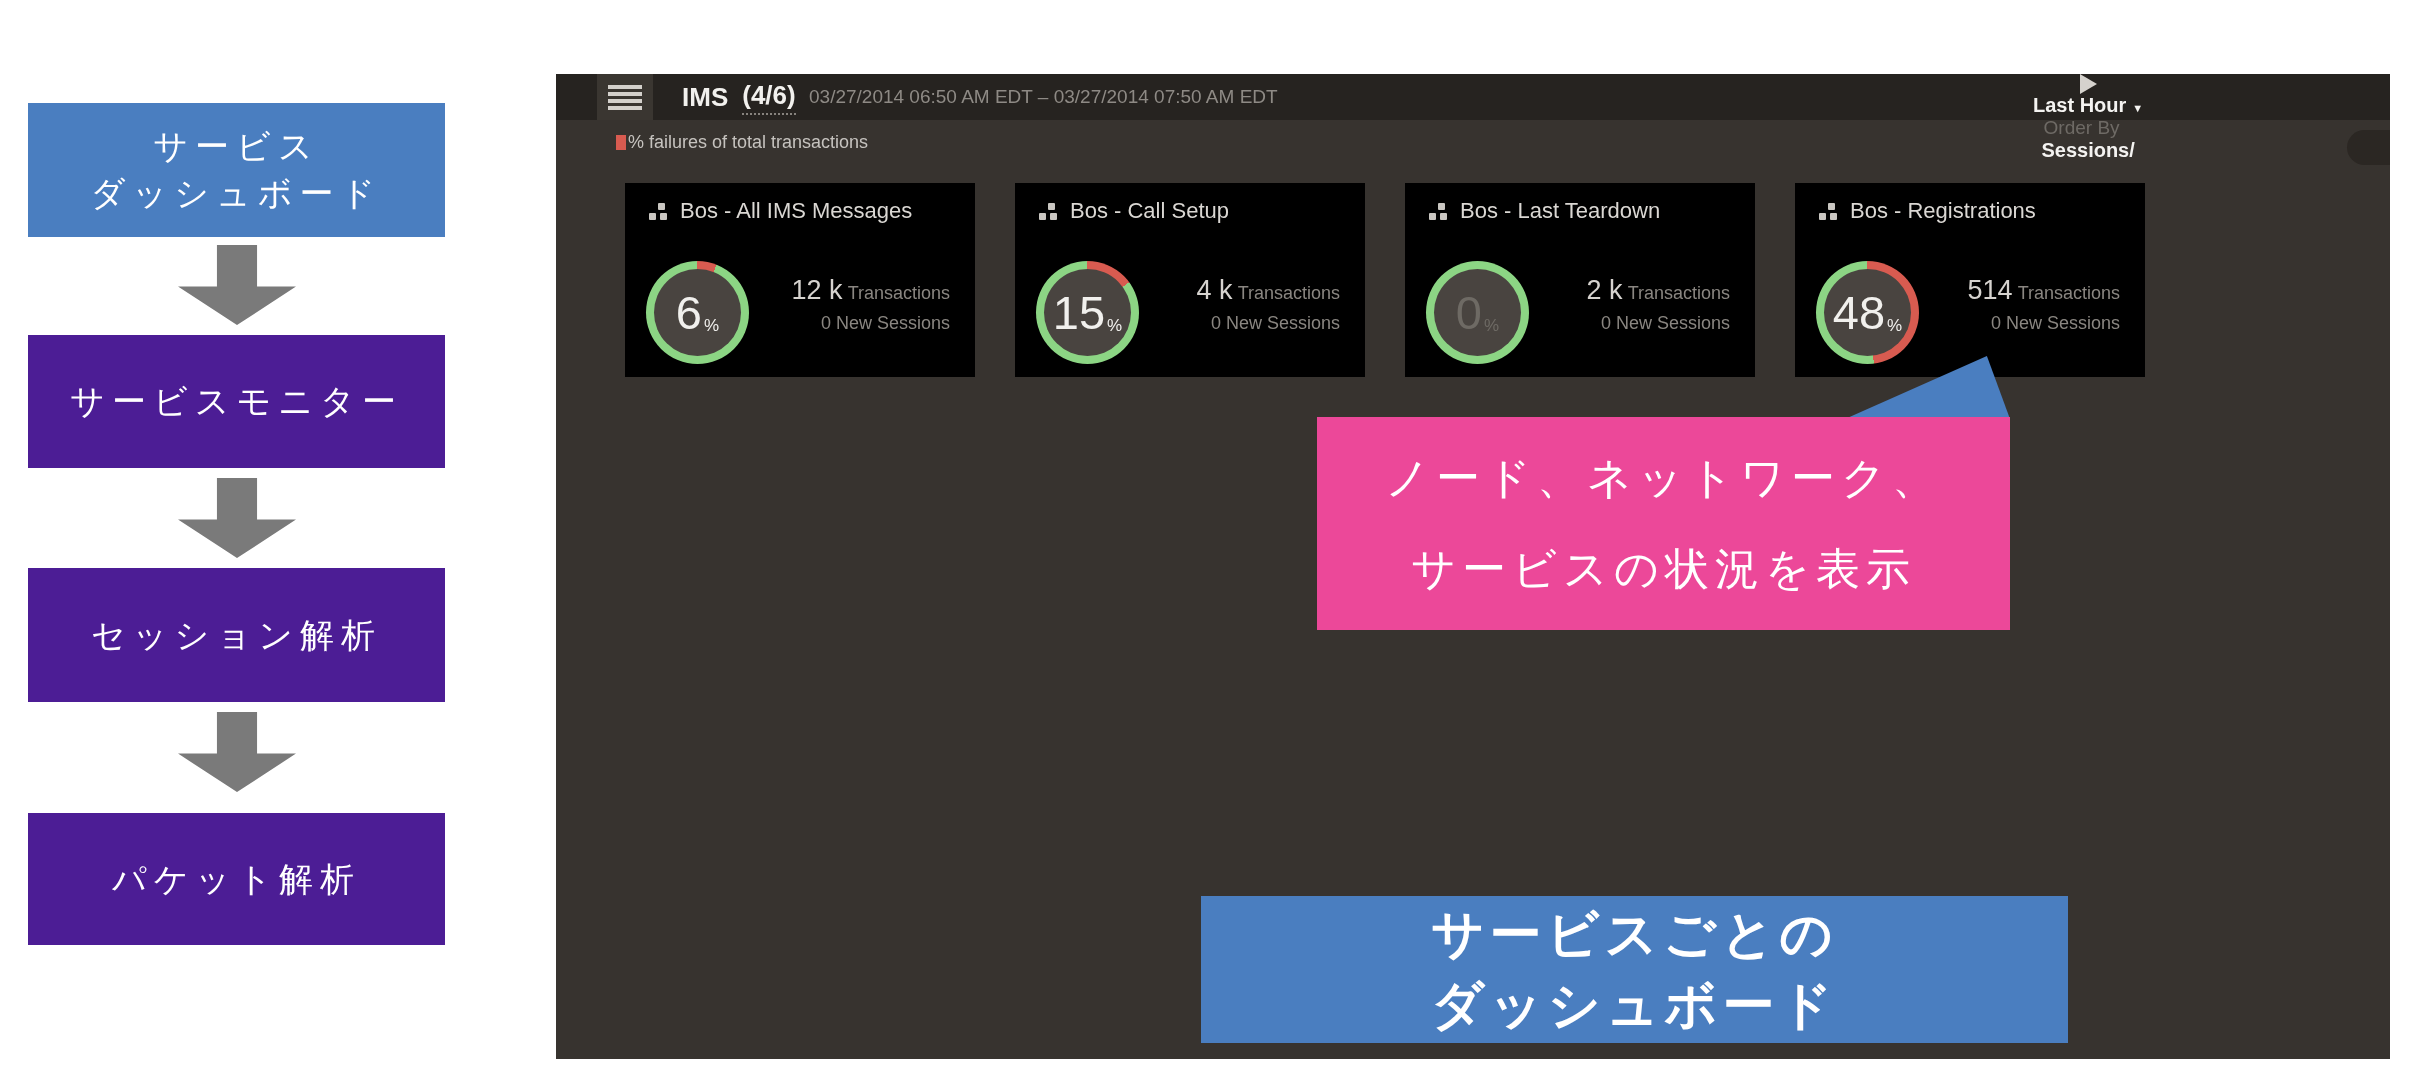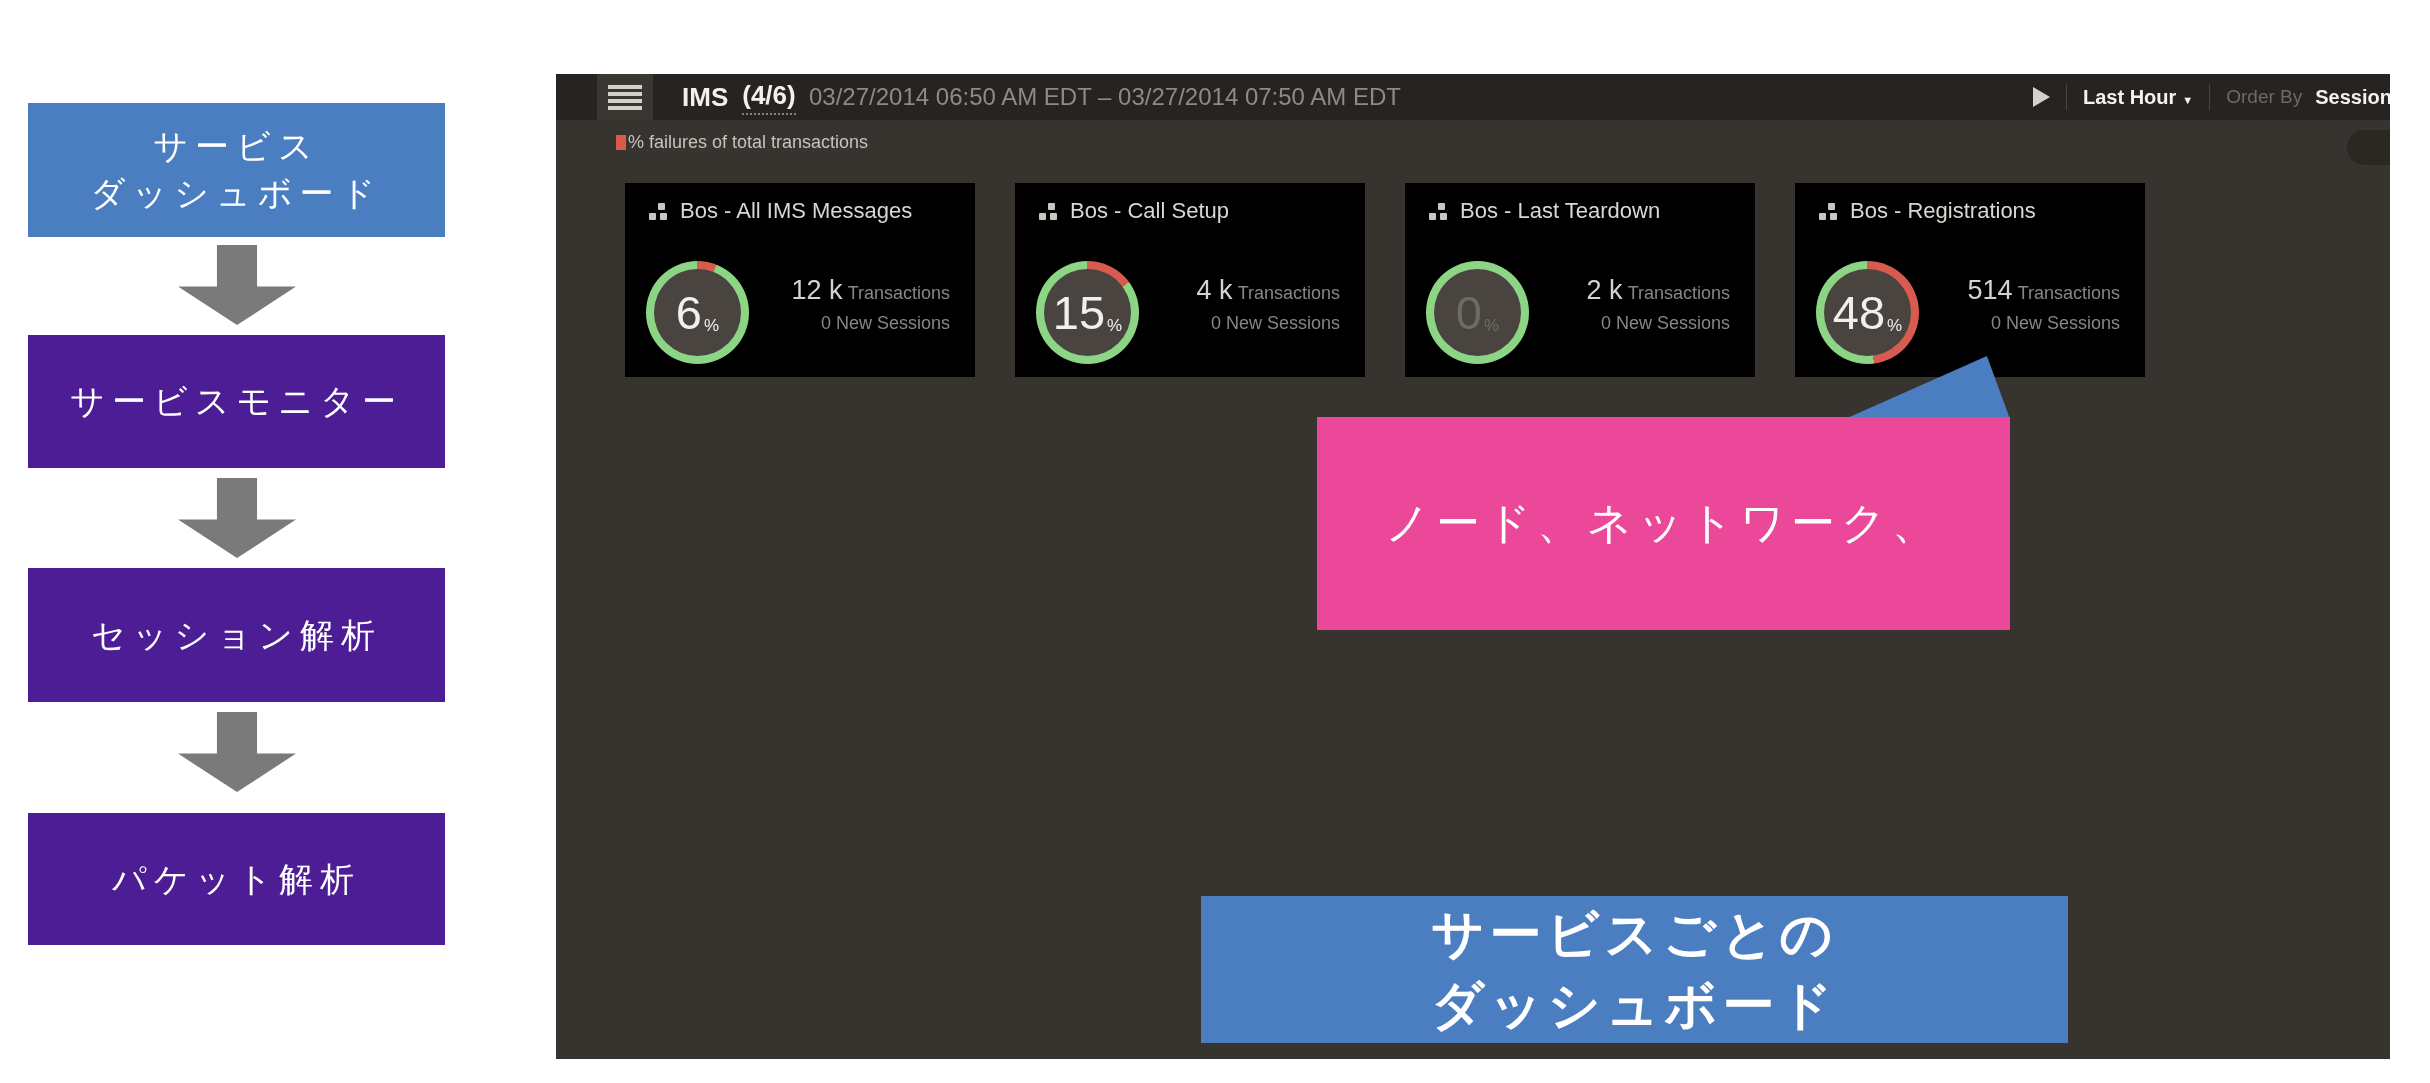--- a/index.html
+++ b/index.html
@@ -19,22 +19,22 @@
   .panel{position:absolute;left:556px;top:74px;width:1834px;height:985px;
          background:#37332f;overflow:hidden;}
   .topbar{position:absolute;left:0;top:0;width:100%;height:46px;background:#262320;}
   .hamburger{position:absolute;left:41px;top:0;width:56px;height:46px;background:#3a3631;
              display:flex;flex-direction:column;align-items:center;justify-content:center;gap:3px;cursor:pointer;}
   .hamburger i{display:block;width:34px;height:4px;background:#d4d1cc;}
   .tb-title{position:absolute;left:126px;top:0;height:46px;display:flex;align-items:center;gap:14px;
             font-size:26px;font-weight:bold;color:#f2f1ee;}
   .tb-title .count{border-bottom:2px dotted #87837e;padding-bottom:2px;}
   .tb-date{position:absolute;left:253px;top:0;height:46px;display:flex;align-items:center;
-           font-size:24px;color:#8e8a85;}
-  .tb-right{position:absolute;left:1477px;top:0;height:46px;display:flex;align-items:center;white-space:nowrap;}
+           font-size:19px;color:#8e8a85;}
+  .tb-right{position:absolute;left:1477px;top:0;height:46px;display:flex;align-items:center;white-space:nowrap;flex-direction:column;}
   .play{width:0;height:0;border-left:17px solid #d5d2cd;border-top:10px solid transparent;
         border-bottom:10px solid transparent;cursor:pointer;}
   .tb-sep{width:1px;height:26px;background:#4a453f;margin:0 16px;}
   .time-filter{font-size:20px;font-weight:bold;color:#f4f3f1;cursor:pointer;}
   .time-filter .caret{font-size:11px;margin-left:6px;color:#f4f3f1;}
   .orderby-label{font-size:19px;color:#6e6a65;margin-right:13px;}
   .orderby-value{font-size:20px;font-weight:bold;color:#f4f3f1;cursor:pointer;}
 
   .legend{position:absolute;left:60px;top:58px;display:flex;align-items:center;gap:2px;}
   .legend .marker{width:10px;height:15px;background:#d85b50;}
@@ -205,18 +205,19 @@
     <div class="stats">
       <div class="stat1"><span class="val">514</span><span class="lbl">Transactions</span></div>
       <div class="stat2"><span>0</span> <span>New Sessions</span></div>
     </div>
   </div>
 </div>
 
 <div class="callout-tip"></div>
 <div class="callout">
   <span>ノード、ネットワーク、</span>
+  <span>サービスの状況を表示</span>
 </div>
 
 <div class="caption">
   <span>サービスごとの</span>
   <span>ダッシュボード</span>
 </div>
 
 </body></html>

